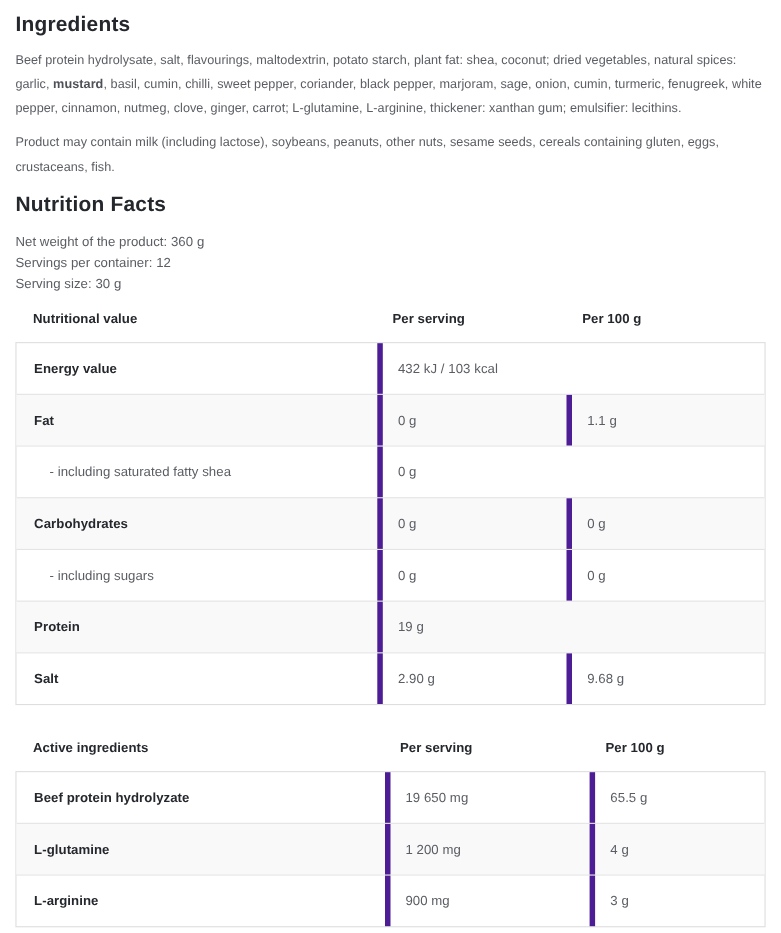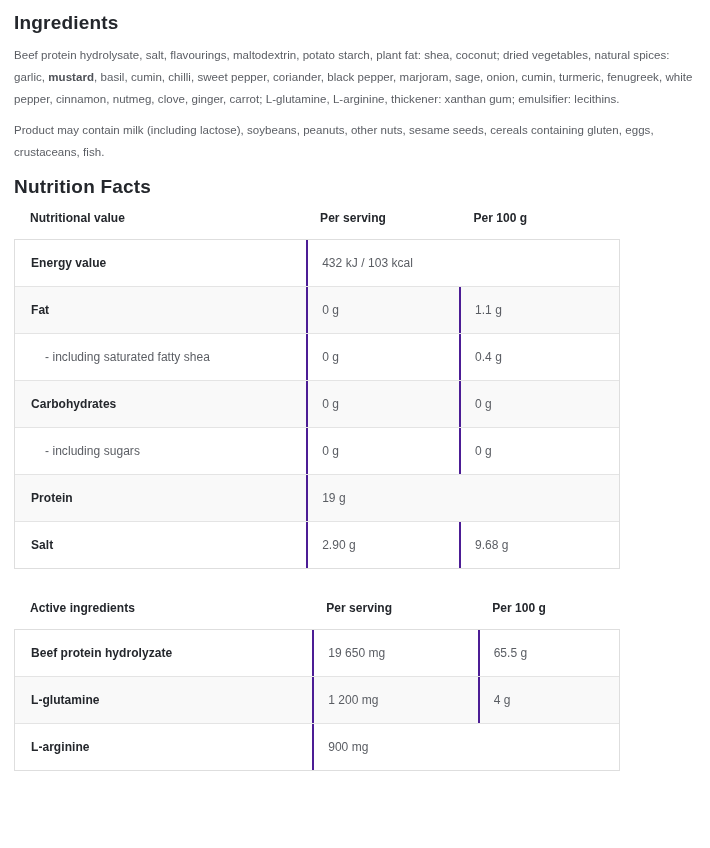--- a/index.html
+++ b/index.html
@@ -30,35 +30,35 @@
     letter-spacing:.05px;
   }
   .ingredients-paragraph{margin-bottom:9px;}
   .allergen-paragraph{margin-bottom:13px;}
   .bold-word{font-weight:700;color:#4e5157;}
 
   .meta-block{margin-bottom:15px;}
   .meta-line{font-size:12px;line-height:19px;color:var(--text-gray);letter-spacing:.05px;}
 
   
-  .data-table{width:606px;}
+  .data-table{width:682px;}
   .t-head{display:grid;padding-bottom:13px;}
   .t-head .h-cell{
     font-size:12px;font-weight:700;color:var(--text-dark);
     line-height:15px;letter-spacing:.05px;
   }
   .t-body{border:1px solid var(--border);}
   .t-row{display:grid;}
   .t-row + .t-row{border-top:1px solid #e4e4e4;}
   .t-row:nth-child(even){background:var(--row-alt);}
   .cell{
     display:flex;align-items:center;height:46px;
     font-size:12px;letter-spacing:.05px;color:var(--text-gray);
   }
-  .cell.c2,.cell.c3{border-left:2px solid #4c1d95;padding-left:14px;}
+  .cell.c2,.cell.c3{border-left:5px solid #4c1d95;padding-left:14px;}
   .cell.c1{padding-left:16px;font-weight:700;color:var(--text-dark);}
   .t-row.sub .cell.c1{font-weight:400;color:var(--text-gray);padding-left:30px;}
   .h-cell.c1{padding-left:16px;}
   .h-cell.c2,.h-cell.c3{padding-left:14px;}
 
   .t1 .t-head,.t1 .t-row{grid-template-columns:48.2% 25.3% 26.5%;}
   .t2 .t-head,.t2 .t-row{grid-template-columns:49.2% 27.4% 23.4%;}
 
   .table-gap{height:32px;}
 </style>
@@ -68,41 +68,45 @@
 <div class="page">
 
   <h2 class="section-heading h-ingredients">Ingredients</h2>
 
   <p class="body-text ingredients-paragraph"><span>Beef protein hydrolysate, salt, flavourings, maltodextrin, potato starch, plant fat: shea, coconut; dried vegetables, natural spices: garlic, </span><span class="bold-word">mustard</span><span>, basil, cumin, chilli, sweet pepper, coriander, black pepper, marjoram, sage, onion, cumin, turmeric, fenugreek, white pepper, cinnamon, nutmeg, clove, ginger, carrot; L-glutamine, L-arginine, thickener: xanthan gum; emulsifier: lecithins.</span></p>
 
   <p class="body-text allergen-paragraph">Product may contain milk (including lactose), soybeans, peanuts, other nuts, sesame seeds, cereals containing gluten, eggs, crustaceans, fish.</p>
 
   <h2 class="section-heading h-nutrition">Nutrition Facts</h2>
 
+  <div class="meta-block">
+    <div class="meta-line">Net weight of the product: 360 g</div>
+    <div class="meta-line">Servings per container: 12</div>
+    <div class="meta-line">Serving size: 30 g</div>
+  </div>
 
   <div class="data-table t1">
     <div class="t-head">
       <div class="h-cell c1">Nutritional value</div>
       <div class="h-cell c2">Per serving</div>
       <div class="h-cell c3">Per 100 g</div>
     </div>
     <div class="t-body">
       <div class="t-row">
         <div class="cell c1">Energy value</div>
         <div class="cell c2">432 kJ / 103 kcal</div>
       </div>
       <div class="t-row">
         <div class="cell c1">Fat</div>
         <div class="cell c2">0 g</div>
         <div class="cell c3">1.1 g</div>
       </div>
       <div class="t-row sub">
         <div class="cell c1">- including saturated fatty shea</div>
         <div class="cell c2">0 g</div>
-        <div class="cell c3">0.4 g</div>
       </div>
       <div class="t-row">
         <div class="cell c1">Carbohydrates</div>
         <div class="cell c2">0 g</div>
         <div class="cell c3">0 g</div>
       </div>
       <div class="t-row sub">
         <div class="cell c1">- including sugars</div>
         <div class="cell c2">0 g</div>
         <div class="cell c3">0 g</div>
@@ -134,17 +138,18 @@
         <div class="cell c3">65.5 g</div>
       </div>
       <div class="t-row">
         <div class="cell c1">L-glutamine</div>
         <div class="cell c2">1 200 mg</div>
         <div class="cell c3">4 g</div>
       </div>
       <div class="t-row">
         <div class="cell c1">L-arginine</div>
         <div class="cell c2">900 mg</div>
+        <div class="cell c3">3 g</div>
       </div>
     </div>
   </div>
 
 </div>
 
 </body></html>

